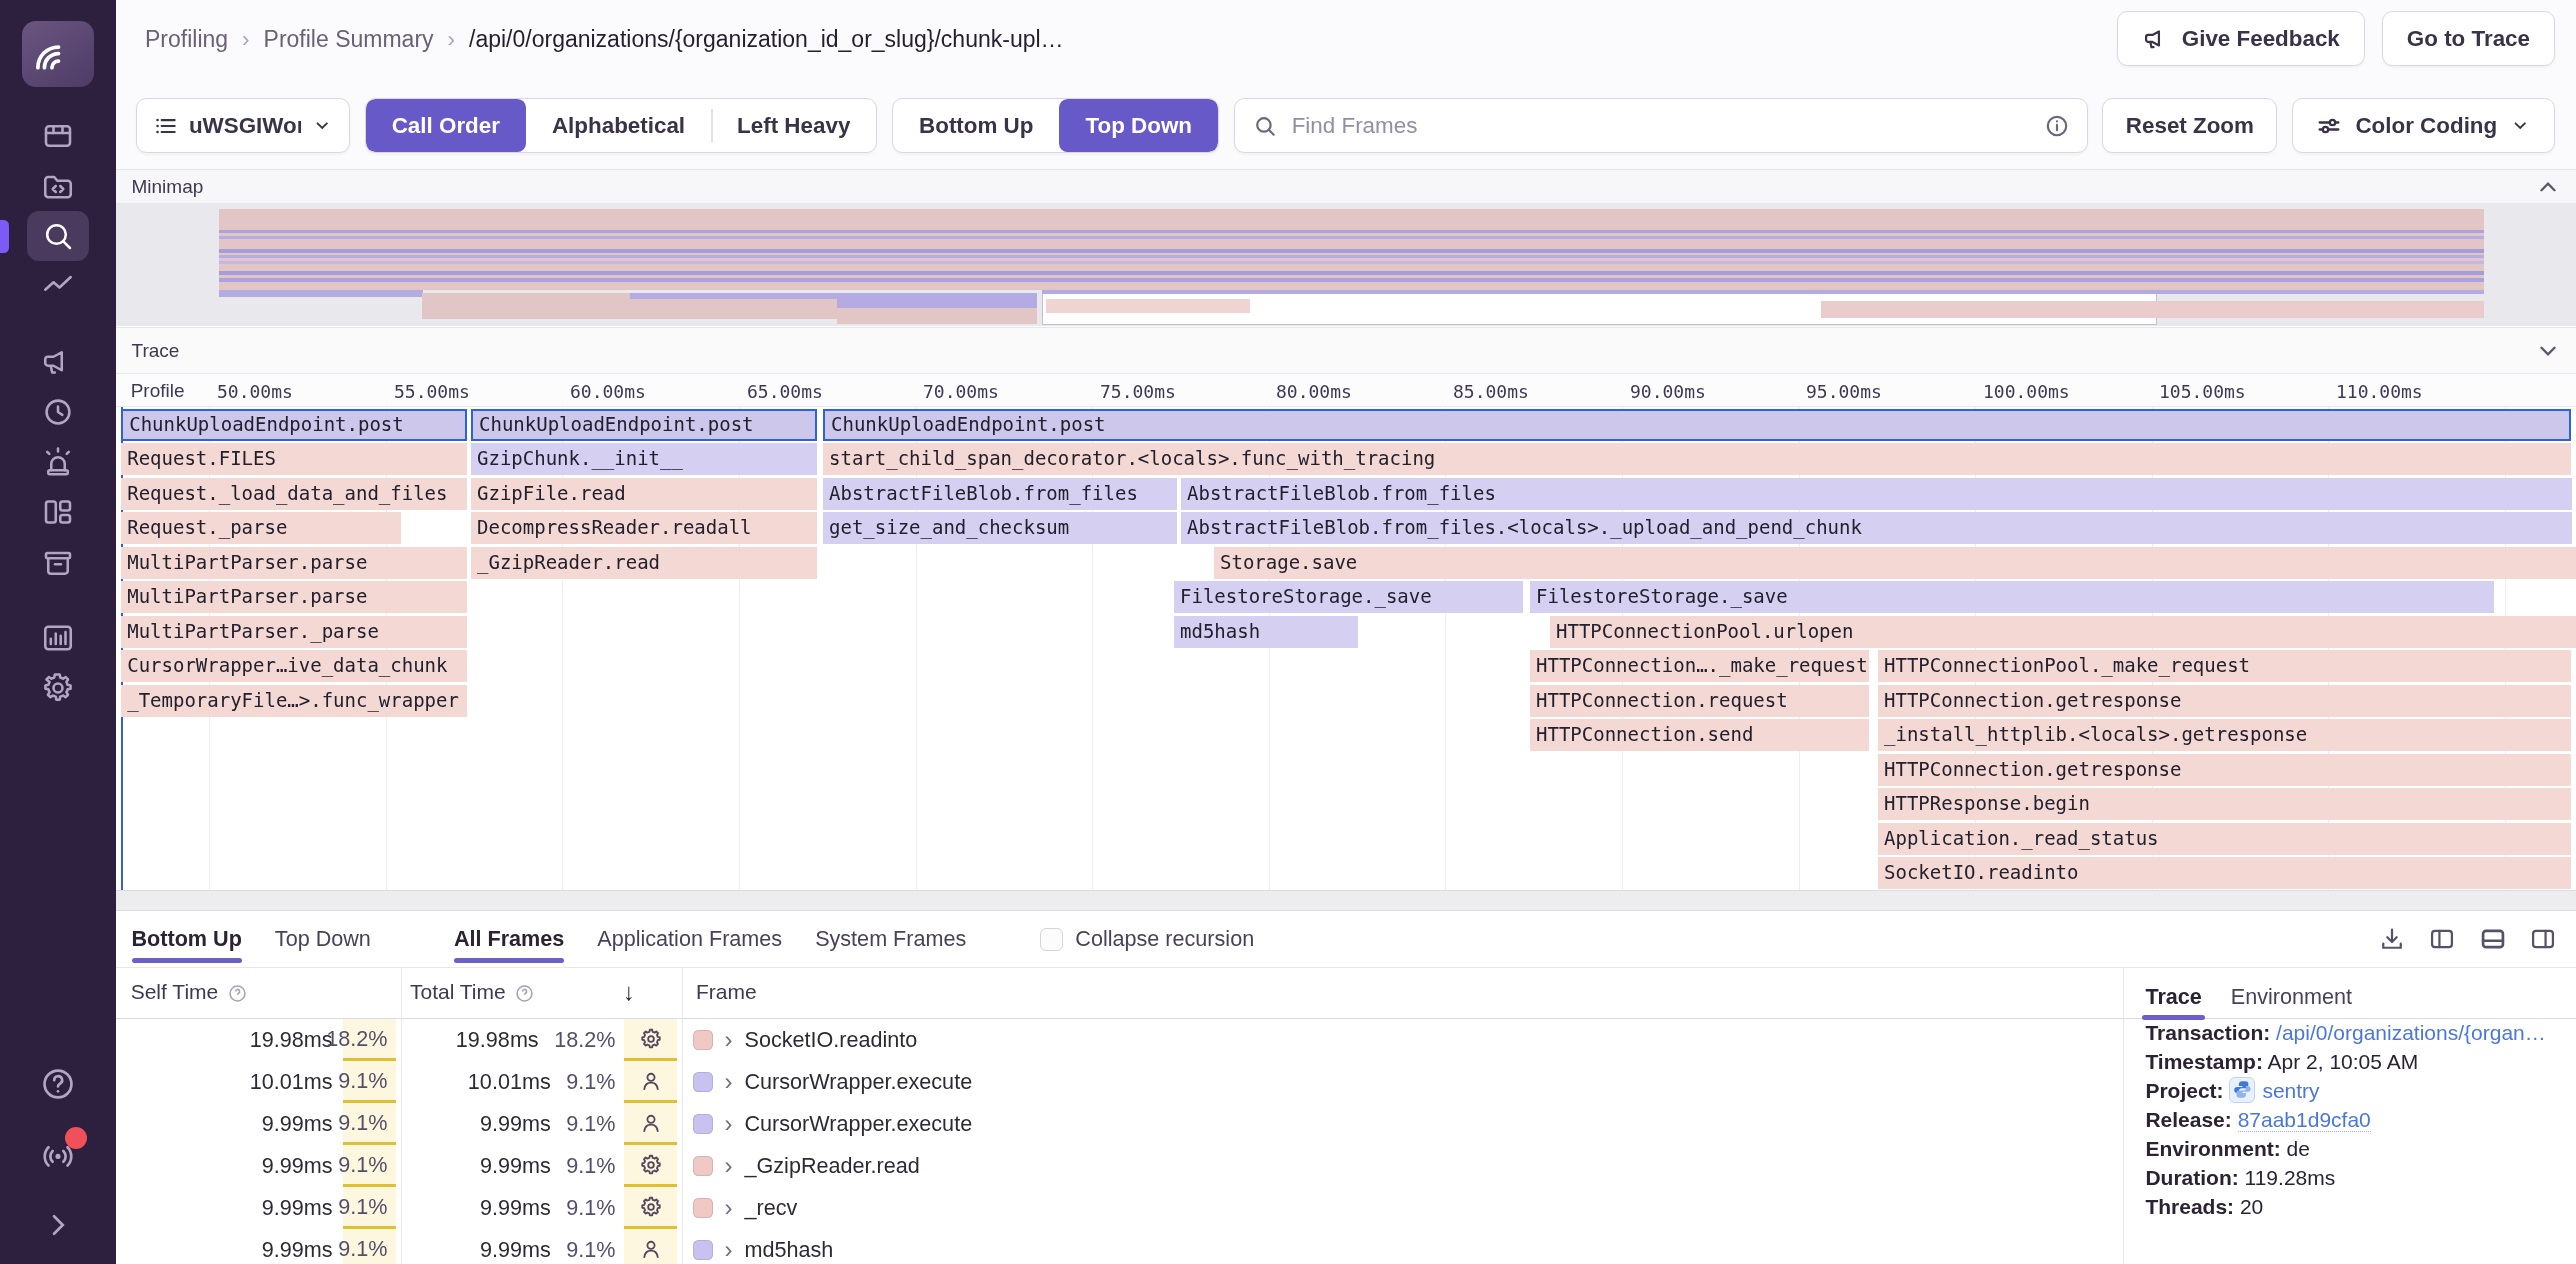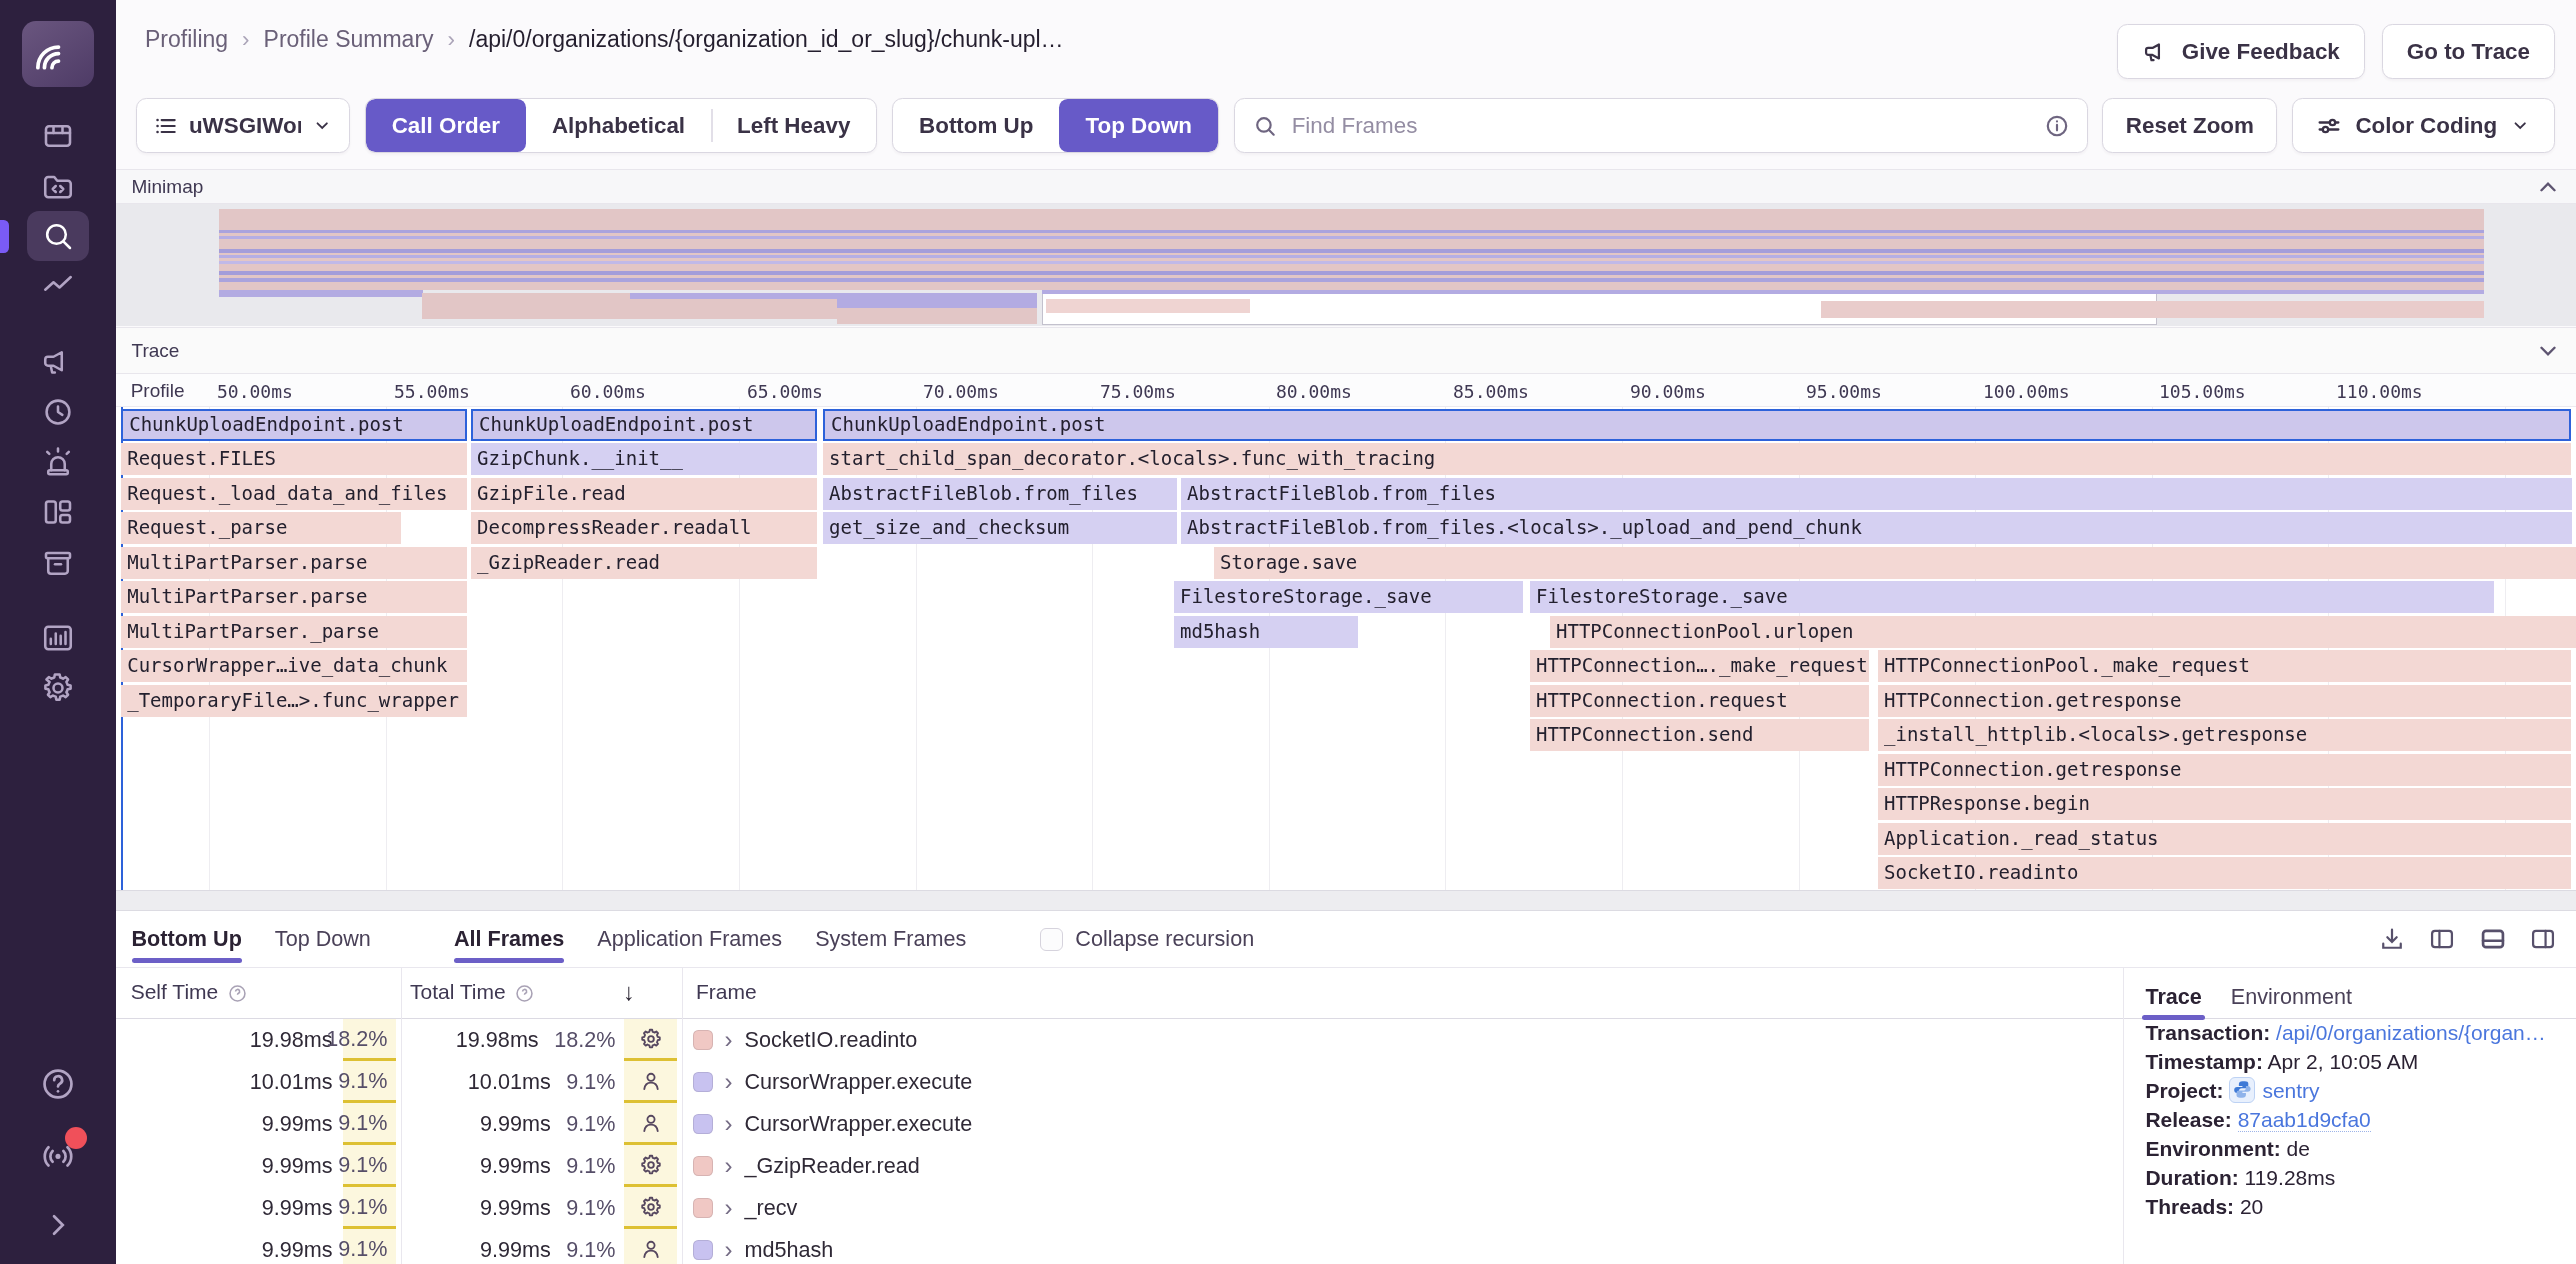--- a/index.html
+++ b/index.html
@@ -24,21 +24,21 @@
   .sb-bottom svg{width:38px;height:38px;stroke:currentColor;fill:none;stroke-width:1.7;stroke-linecap:round}
   .red-dot{position:absolute;right:-5.2px;top:-3.5px;width:22.4px;height:22.4px;border-radius:50%;background:#f0505a}
   
   #main{position:absolute;left:116px;top:0;right:0;bottom:0}
   
   #topbar{position:absolute;top:0;left:0;right:0;height:95px}
   .crumbs{position:absolute;left:29px;top:26px;display:flex;align-items:center;gap:14px;font-size:23px;white-space:nowrap}
   .crumb{color:#6a6078;cursor:pointer}
   .crumb-sep{color:#aba4b8;font-size:22.4px}
   .crumb-last{color:#241e2e}
-  .top-actions{position:absolute;right:21px;top:24px;display:flex;gap:17px}
+  .top-actions{position:absolute;right:21px;top:11px;display:flex;gap:17px}
   .btn{height:55px;background:#fff;border:1.7px solid #dad7e1;border-radius:10.4px;display:inline-flex;
     align-items:center;gap:12px;padding:0 24px;font-size:22.4px;font-weight:700;color:#3a3246;
     box-shadow:0 1.7px 2.6px rgba(43,34,51,.04);cursor:pointer;white-space:nowrap}
   .btn svg{width:28px;height:28px;stroke:#3a3246;fill:none;stroke-width:1.9;stroke-linecap:round;stroke-linejoin:round}
   
   #toolbar{position:absolute;top:97px;left:20px;right:21px;height:57px;display:flex;gap:14.7px;align-items:center}
   .ctl{height:55px;background:#fff;border:1.7px solid #dad7e1;border-radius:10.4px;display:flex;align-items:center;
     font-size:22.4px;font-weight:700;color:#3a3246;box-shadow:0 1.7px 2.6px rgba(43,34,51,.04)}
   .selector{width:214px;padding:0 15.5px;gap:10.4px;cursor:pointer}
   .selector svg{width:26px;height:26px;stroke:#3a3246;fill:none;stroke-width:2;stroke-linecap:round;flex:none}

